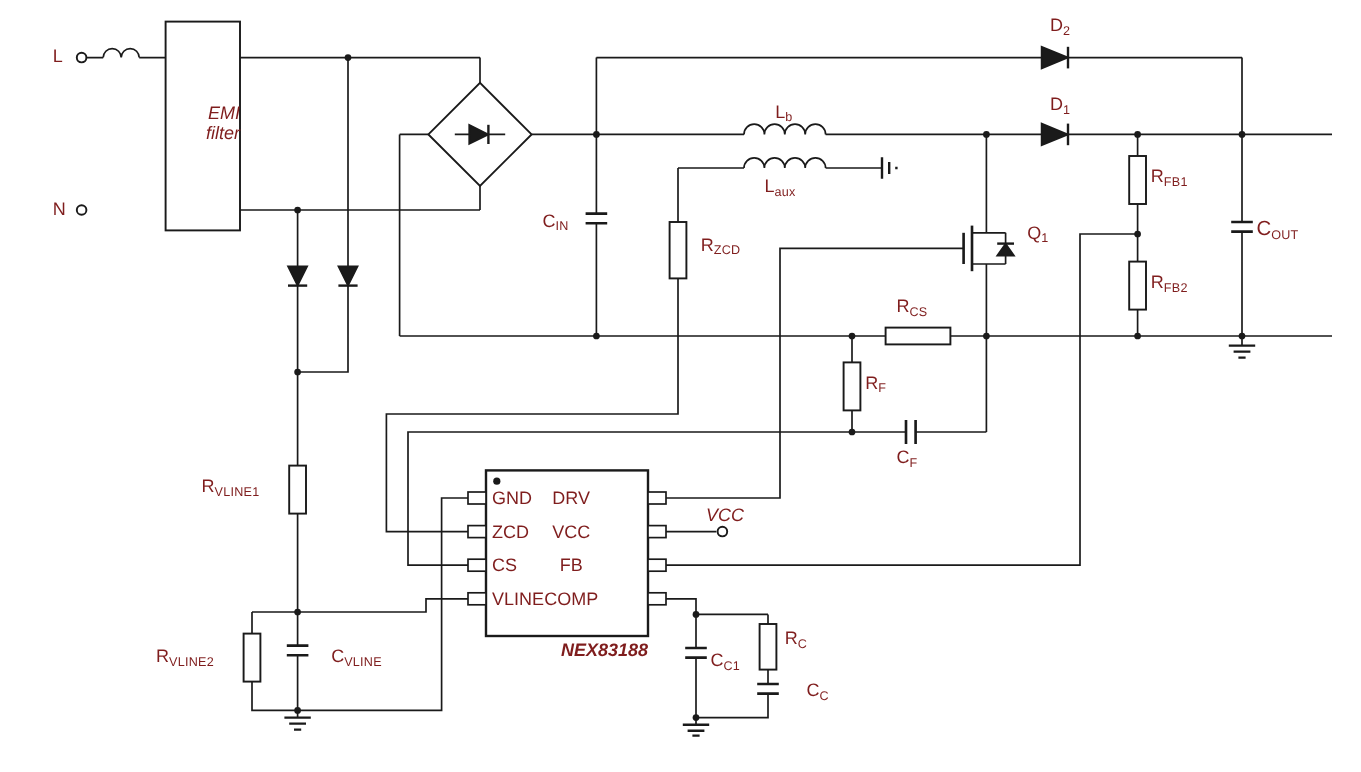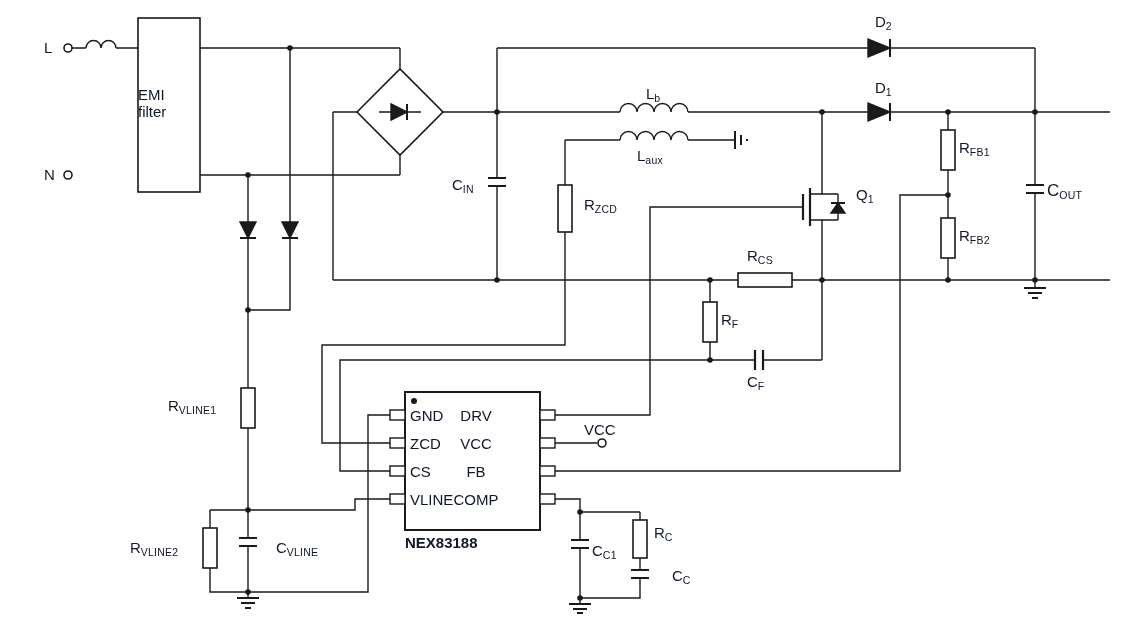--- a/index.html
+++ b/index.html
@@ -1,25 +1,25 @@
 <!DOCTYPE html>
 <html><head>
 <meta charset="utf-8">
 <style>
   html,body{margin:0;padding:0;background:#ffffff;}
   .stage{
     position:relative;width:1134px;height:643px;background:#ffffff;
     font-family:"Liberation Sans",sans-serif;color:#111;overflow:hidden;
   }
   .stage svg{position:absolute;left:0;top:0;}
-  .lbl{position:absolute;font-size:15px;line-height:1.15;white-space:nowrap;color:#0f172a;}
+  .lbl{position:absolute;font-size:15px;line-height:1.15;white-space:nowrap;color:#7f1d1d;}
   .sub{font-size:10.5px;position:relative;top:3px;letter-spacing:0.2px;}
   .big{font-size:17px;}
   .bold{font-weight:bold;}
-  .ctr{text-align:left;}
+  .ctr{text-align:right;font-style:italic;}
   .pin-r{left:417px;width:118px;text-align:center;}
   .pin-l{left:410px;}
 </style>
 </head>
 <body>
 
 <div class="stage">
 
   <svg width="1134" height="643" viewBox="0 0 1134 643" fill="none" stroke="#1a1a1a" stroke-width="1.4">
 

